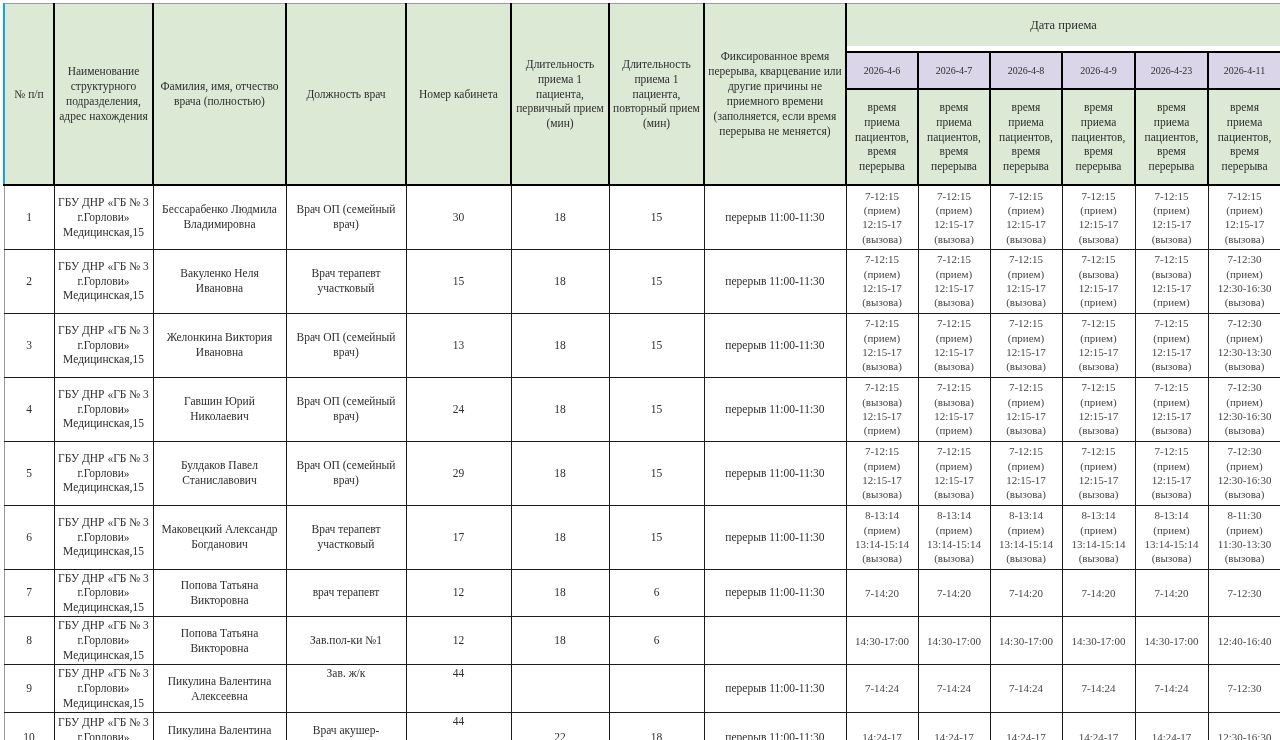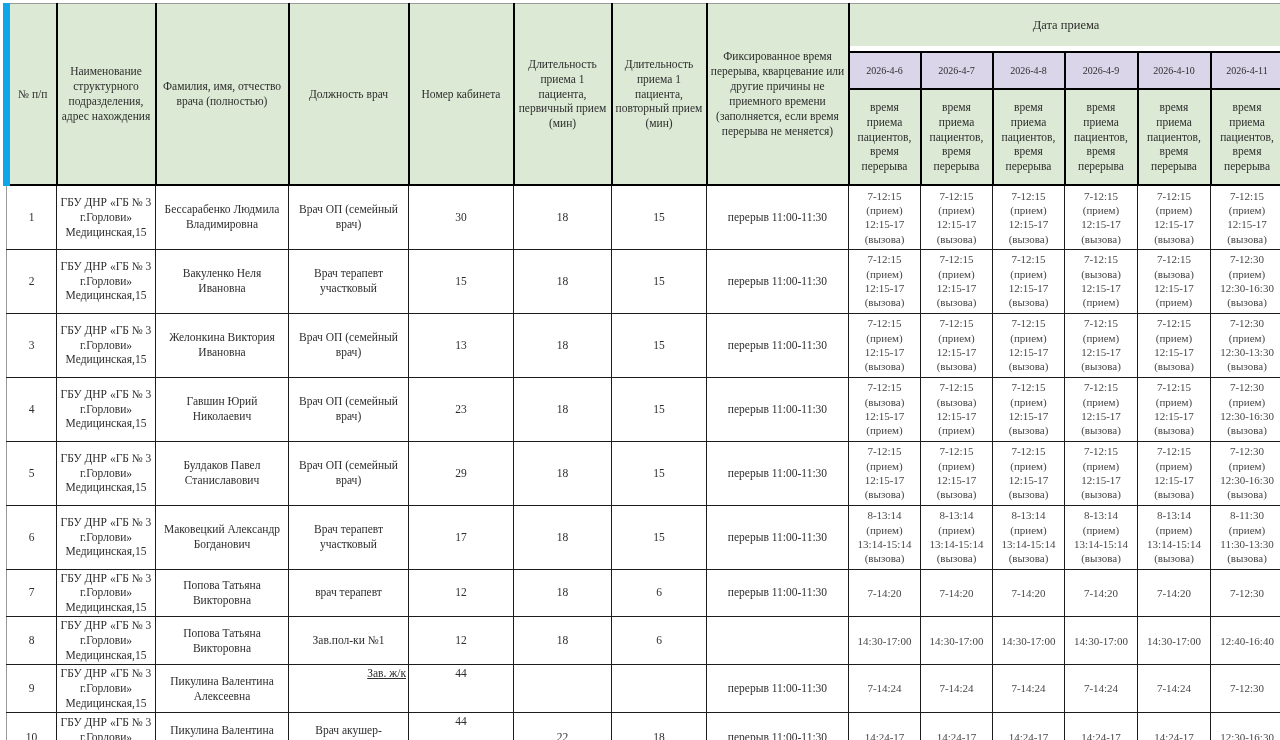--- a/index.html
+++ b/index.html
@@ -25,21 +25,21 @@
     color: #2e2e2e;
   }
   
   thead th {
     border: 2px solid #000;
     background: #dce9d4;
     font-weight: normal;
     font-size: 11.5px;
     line-height: 1.3;
   }
-  thead th.first-col { border-left: 7px solid #0ea5e9; }
+  thead th.first-col { border-left: 2px solid #0ea5e9; }
   thead tr.r1 th { border-top: 1px solid #9a9a9a; }
   th.date-group { height: 40px; border-bottom: none; font-size: 12.5px; }
   tr.gap td {
     background: #ffffff;
     border: none;
     border-left: 2px solid #000;
     height: 5px;
     padding: 0;
   }
   tr.dates th {
@@ -62,21 +62,21 @@
     background: #ffffff;
   }
   tbody td.first-col { border-left: 1px solid #9a9a9a; }
   td.sched {
     white-space: pre-line;
     font-size: 11px;
     color: #474747;
     padding: 0 1px;
   }
   td.v-top { vertical-align: top; }
-  td.h-left { text-align: right; text-decoration: underline; }
+  td.h-left { text-align: center; }
 </style>
 </head>
 <body>
 
 <div class="sheet">
   <table>
     <colgroup>
       <col style="width:50px">
         <col style="width:99px">
         <col style="width:133px">
@@ -105,21 +105,21 @@
         <th class="date-group" colspan="6">Дата приема</th>
       </tr>
       <tr class="gap">
         <td colspan="6"></td>
       </tr>
       <tr class="dates">
         <th>2026-4-6</th>
         <th>2026-4-7</th>
         <th>2026-4-8</th>
         <th>2026-4-9</th>
-        <th>2026-4-10</th>
+        <th>2026-4-23</th>
         <th>2026-4-11</th>
       </tr>
       <tr class="sub">
         <th>время приема пациентов, время перерыва</th>
         <th>время приема пациентов, время перерыва</th>
         <th>время приема пациентов, время перерыва</th>
         <th>время приема пациентов, время перерыва</th>
         <th>время приема пациентов, время перерыва</th>
         <th>время приема пациентов, время перерыва</th>
       </tr>
@@ -225,21 +225,21 @@
     <td class="sched">7-12:30
 (прием)
 12:30-13:30
 (вызова)</td>
   </tr>
         <tr style="height: 64px;">
     <td class="first-col">4</td>
     <td>ГБУ ДНР «ГБ № 3 г.Горлови» Медицинская,15</td>
     <td>Гавшин Юрий Николаевич</td>
     <td>Врач ОП (семейный врач)</td>
-    <td>23</td>
+    <td>24</td>
     <td>18</td>
     <td>15</td>
     <td>перерыв 11:00-11:30</td>
     <td class="sched">7-12:15
 (вызова)
 12:15-17
 (прием)</td>
     <td class="sched">7-12:15
 (вызова)
 12:15-17

